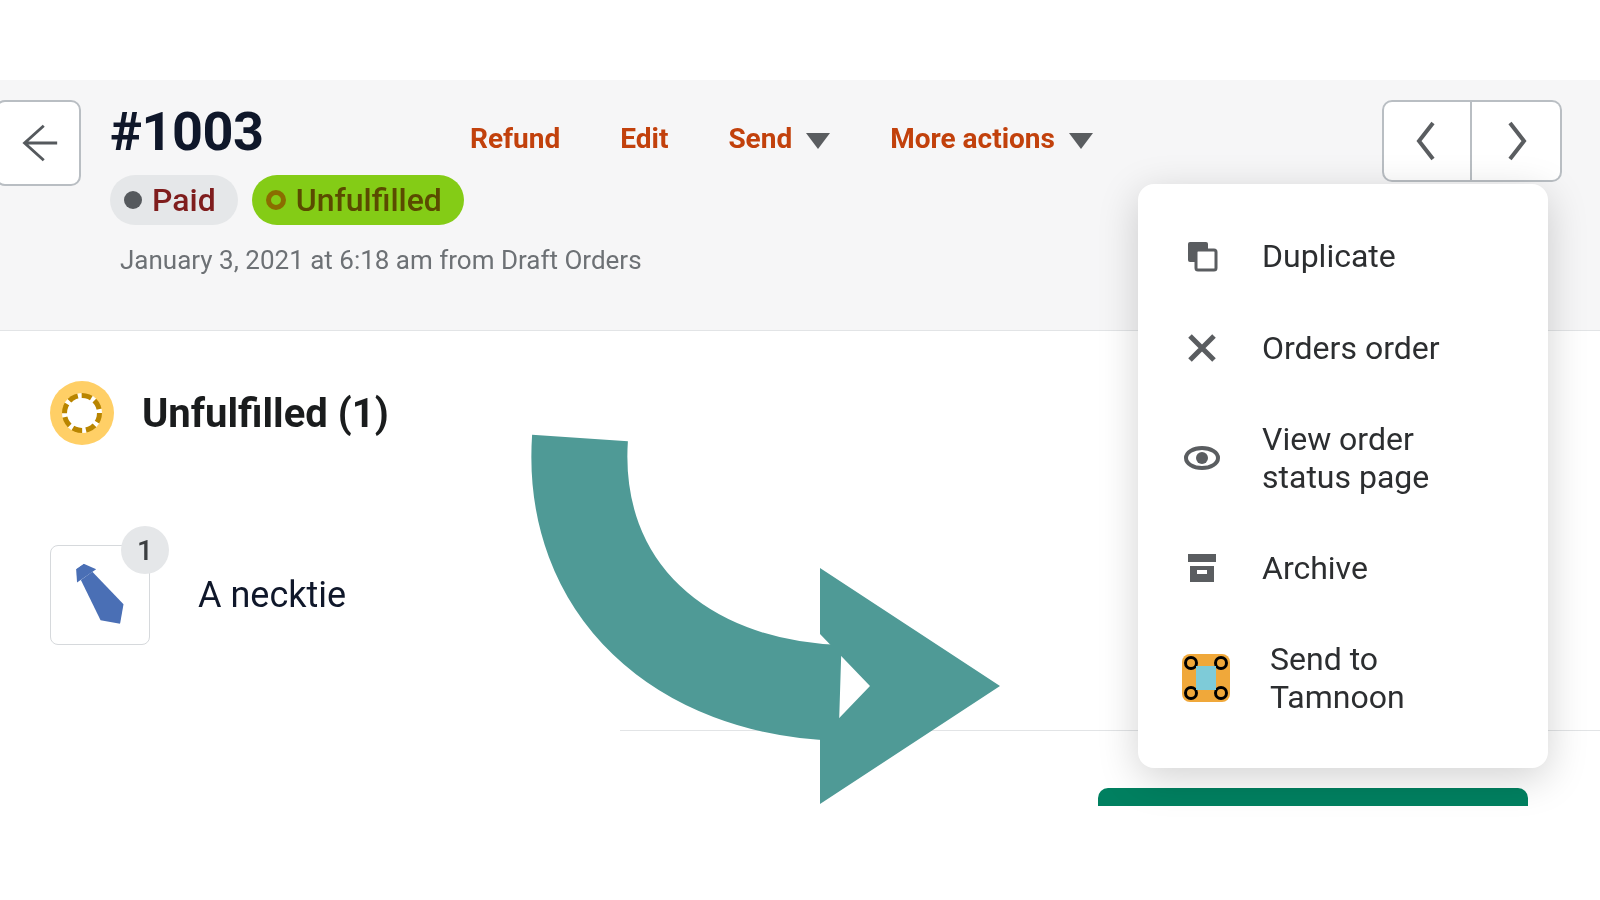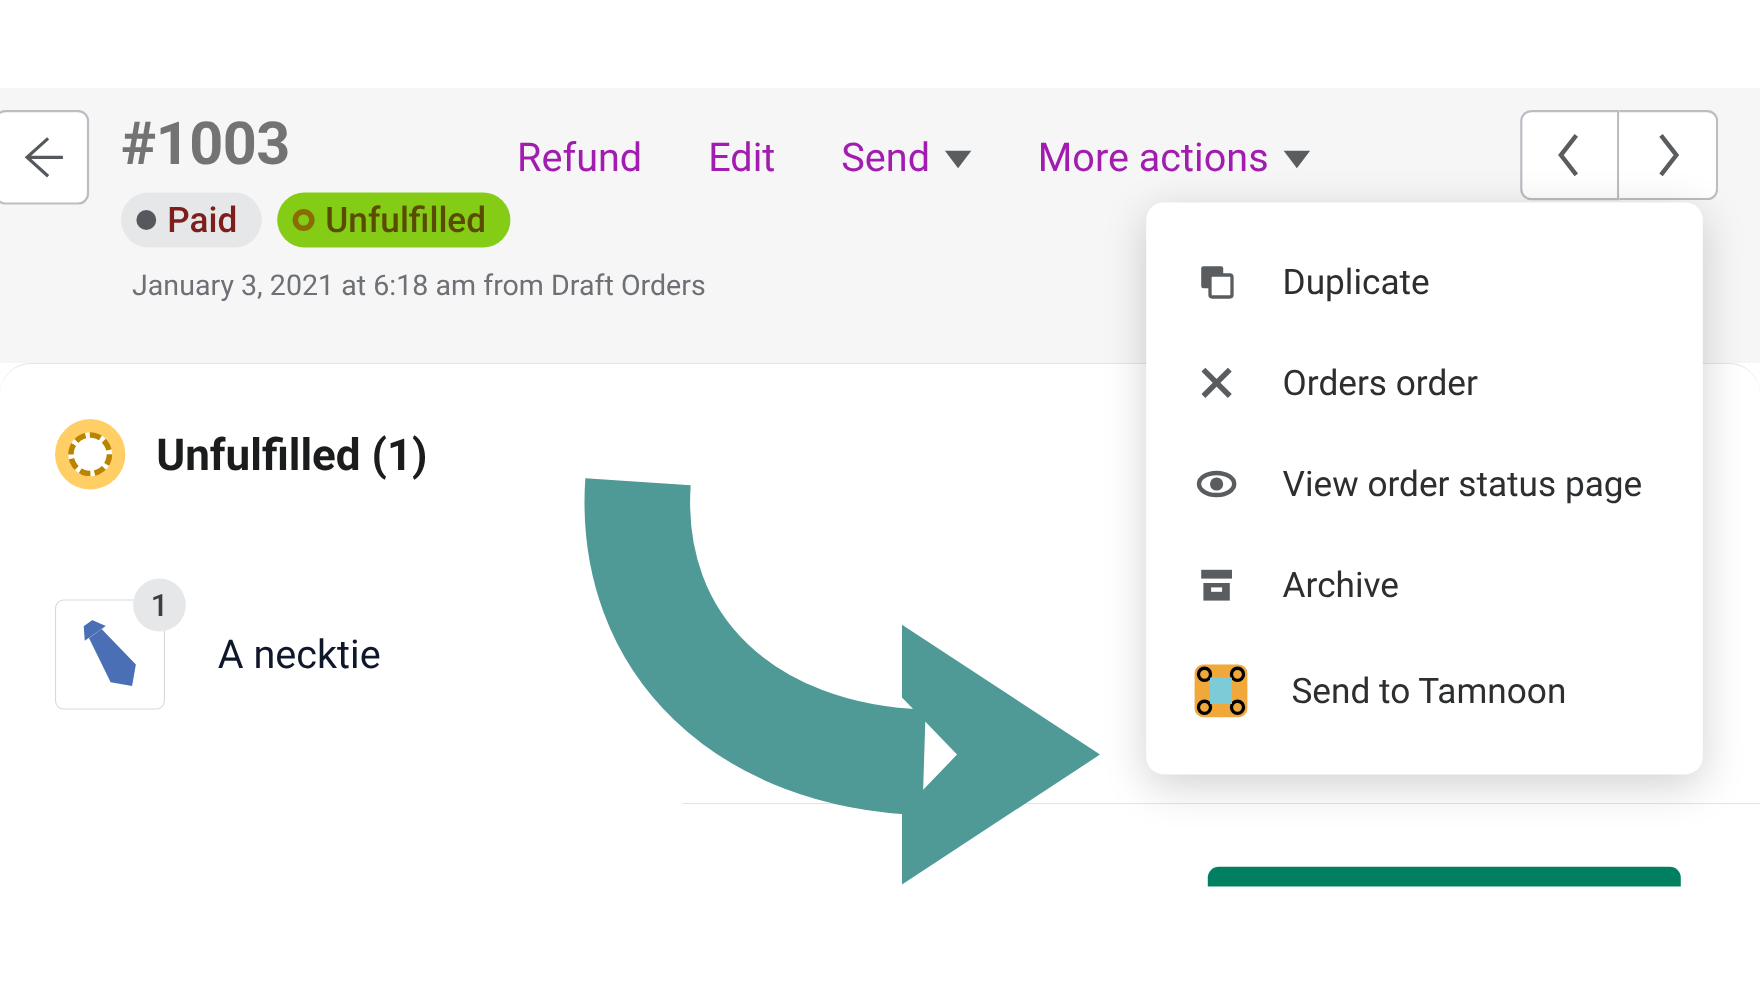--- a/index.html
+++ b/index.html
@@ -22,63 +22,62 @@
     border: 2px solid #b9bec3;
     border-radius: 10px;
     background: #fff;
     display: flex; align-items: center; justify-content: center;
     cursor: pointer;
   }
   .back-btn svg { width: 46px; height: 46px; stroke: #55595d; stroke-width: 3; fill: none; }
 
   
   .title-wrap { position: absolute; top: 100px; left: 110px; }
-  .order-title { font-size: 54px; font-weight: 700; color: #737373; letter-spacing: -0.5px; }
+  .order-title { font-size: 54px; font-weight: 700; color: #0f172a; letter-spacing: -0.5px; }
 
   
   .badges { position: absolute; top: 175px; left: 110px; display: flex; gap: 14px; align-items: center; }
   .badge {
     display: inline-flex; align-items: center; gap: 10px;
     border-radius: 28px; padding: 6px 22px 6px 14px;
     font-size: 32px; font-weight: 500;
   }
   .badge-paid { background: #e5e7e9; color: #7f1d1d; }
   .badge-paid .dot { width: 18px; height: 18px; border-radius: 50%; background: #55595d; }
   .badge-unfulfilled { background: #84cc16; color: #5a4b00; }
   .badge-unfulfilled .ring {
     width: 20px; height: 20px; border-radius: 50%; border: 5px solid #8a6d00;
   }
 
   
   .timestamp { position: absolute; top: 245px; left: 120px; font-size: 26px; color: #6d7175; }
 
   
   .toolbar { position: absolute; top: 122px; left: 470px; display: flex; align-items: center; gap: 60px; }
-  .tool-link { font-size: 36px; font-weight: 400; color: #a21caf; cursor: pointer; display: inline-flex; align-items: center; gap: 14px; }
+  .tool-link { font-size: 28px; font-weight: 700; color: #c2410c; cursor: pointer; display: inline-flex; align-items: center; gap: 14px; }
   .caret-down {
     width: 0; height: 0; border-left: 12px solid transparent; border-right: 12px solid transparent;
     border-top: 16px solid #5a5d60; display: inline-block; margin-top: 4px;
   }
 
   
   .nav-chevs { position: absolute; top: 100px; right: 38px; display: flex; }
   .chev-btn {
     width: 90px; height: 82px; border: 2px solid #b9bec3; background: #fff;
     display: flex; align-items: center; justify-content: center; cursor: pointer;
   }
   .chev-btn:first-child { border-radius: 10px 0 0 10px; }
   .chev-btn:last-child  { border-radius: 0 10px 10px 0; border-left: none; }
   .chev-btn svg { width: 26px; height: 40px; stroke: #5a5d60; stroke-width: 4; fill: none; }
 
   
   .card {
     position: absolute; top: 330px; left: 0; right: 0; bottom: 0;
     background: #fff; border-top: 1px solid #e2e4e6;
     padding: 50px 30px 0 50px;
-    border-radius: 28px;
   }
   .card-header { display: flex; align-items: center; gap: 28px; }
   .unful-icon {
     width: 64px; height: 64px; border-radius: 50%; background: #ffcf66;
     display: flex; align-items: center; justify-content: center;
   }
   .unful-icon .inner {
     width: 40px; height: 40px; border-radius: 50%; background: #fff;
     border: 5px dashed #b98500;
   }
@@ -95,21 +94,21 @@
   .tie-shape { width: 60px; height: 70px; transform: rotate(-35deg); }
   .item-link { font-size: 36px; color: #0f172a; cursor: pointer; }
 
   
   .bottom-divider { position: absolute; left: 620px; right: 0; top: 730px; height: 1px; background: #e2e4e6; }
   .green-btn-stub { position: absolute; right: 72px; top: 788px; width: 430px; height: 18px; border-radius: 10px 10px 0 0; background: #008060; }
 
   
   .menu {
     position: absolute; top: 184px; right: 52px;
-    width: 506px; background: #fff; border-radius: 16px;
+    width: 410px; background: #fff; border-radius: 16px;
     box-shadow: 0 10px 40px rgba(0,0,0,0.18);
     padding: 26px 0;
   }
   .menu-item {
     display: flex; align-items: center; gap: 40px;
     padding: 26px 44px; cursor: pointer; font-size: 32px; color: #2c2e30;
   }
   .menu-icon { width: 40px; height: 40px; flex: 0 0 40px; display:flex; align-items:center; justify-content:center; }
   .menu-icon svg { width: 40px; height: 40px; fill: #5a5d60; }
 

